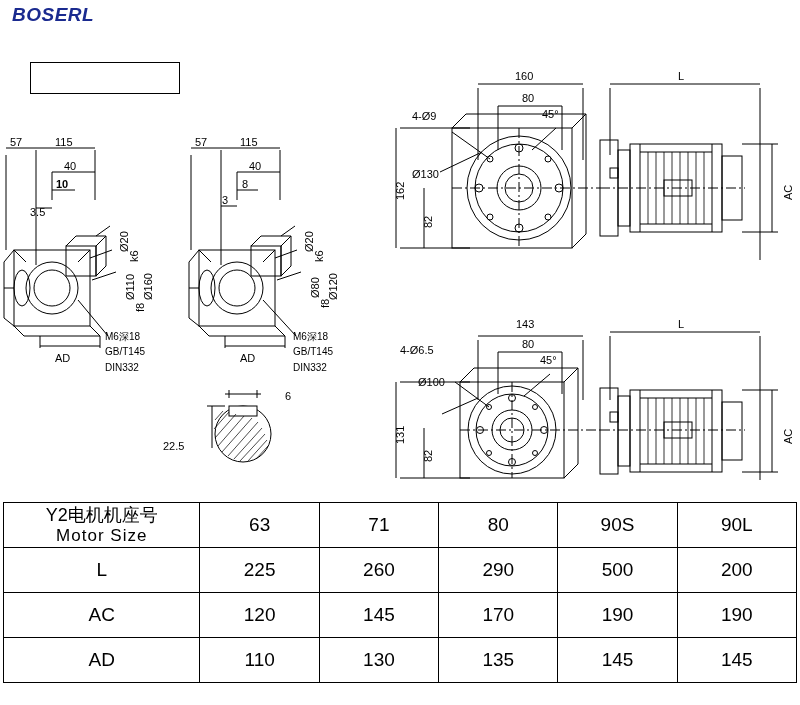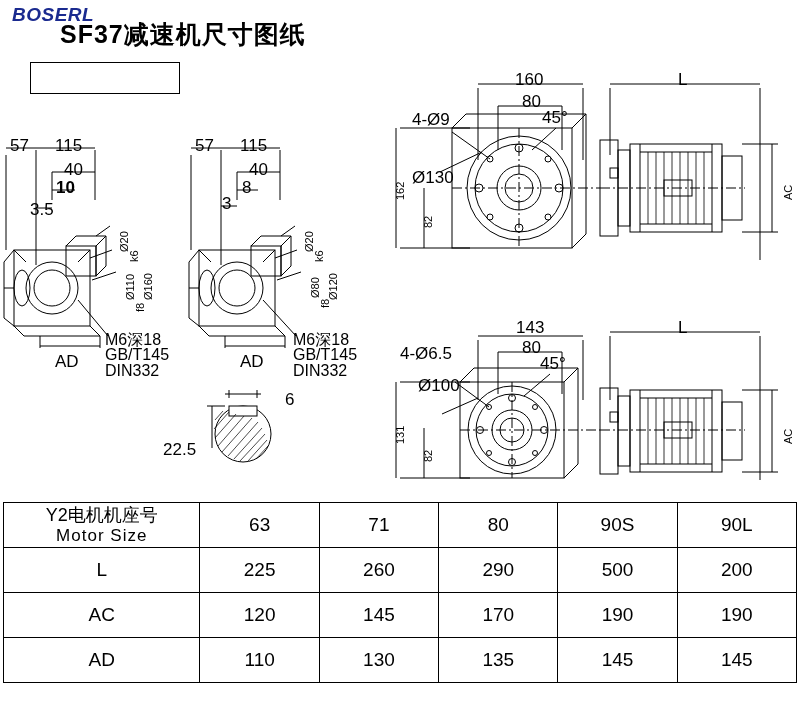--- a/index.html
+++ b/index.html
@@ -28,22 +28,22 @@
     background:#fff;
   }
   .logo-text{
     position:absolute;left:12px;top:4px;
     font-size:19px;font-weight:bold;font-style:italic;
     color:#1a2a8f;
     letter-spacing:0.5px;
   }
 
   
-  .lbl{position:absolute;font-size:17px;white-space:nowrap;}
-  .lbl.sm{font-size:16px;}
+  .lbl{position:absolute;font-size:11px;white-space:nowrap;}
+  .lbl.sm{font-size:10px;}
   .vlbl{position:absolute;font-size:11px;white-space:nowrap;
         transform-origin:0 0;transform:rotate(-90deg);}
   svg{position:absolute;left:0;top:0;overflow:visible;}
 
   
   .tbl{
     position:absolute;left:3px;top:502px;
     width:794px;
     border-collapse:collapse;
     table-layout:fixed;
@@ -62,21 +62,20 @@
   .tbl col.c0{width:196px;}
   .tbl col.c1,.tbl col.c2,.tbl col.c3,.tbl col.c4,.tbl col.c5{width:119px;}
   .head-l1{display:block;font-size:18px;}
   .head-l2{display:block;font-size:17px;letter-spacing:1px;}
 </style>
 </head>
 <body>
 
 <div class="page">
 
-  <div class="title">SF37减速机尺寸图纸</div>
 
   <div class="logo-box"></div>
   <div class="logo-text">BOSERL</div>
 
   <svg width="800" height="500">
     <g stroke="#000" fill="none" stroke-width="1">
 
       <line x1="6" y1="155" x2="6" y2="250" stroke-dasharray="0"></line>
       <line x1="36" y1="150" x2="36" y2="265"></line>
       <line x1="95" y1="150" x2="95" y2="200"></line>
@@ -287,21 +286,21 @@
       <line x1="772" y1="390" x2="772" y2="472"></line>
       <line x1="742" y1="390" x2="778" y2="390"></line>
       <line x1="742" y1="472" x2="778" y2="472"></line>
     </g>
   </svg>
 
   <div class="lbl" style="left:10px;top:136px;">57</div>
   <div class="lbl" style="left:55px;top:136px;">115</div>
   <div class="lbl" style="left:64px;top:160px;">40</div>
   <div class="lbl" style="left:56px;top:178px;font-weight:bold;">10</div>
-  <div class="lbl" style="left:30px;top:200px;">3.5</div>
+  <div class="lbl" style="left:30px;top:206px;">3.5</div>
   <div class="vlbl" style="left:118px;top:252px;">Ø20</div>
   <div class="vlbl xs" style="left:128px;top:262px;">k6</div>
   <div class="vlbl" style="left:124px;top:300px;">Ø110</div>
   <div class="vlbl xs" style="left:134px;top:312px;">f8</div>
   <div class="vlbl" style="left:142px;top:300px;">Ø160</div>
   <div class="lbl" style="left:55px;top:352px;">AD</div>
   <div class="lbl sm" style="left:105px;top:330px;">M6深18</div>
   <div class="lbl sm" style="left:105px;top:346px;">GB/T145</div>
   <div class="lbl sm" style="left:105px;top:362px;">DIN332</div>
 

